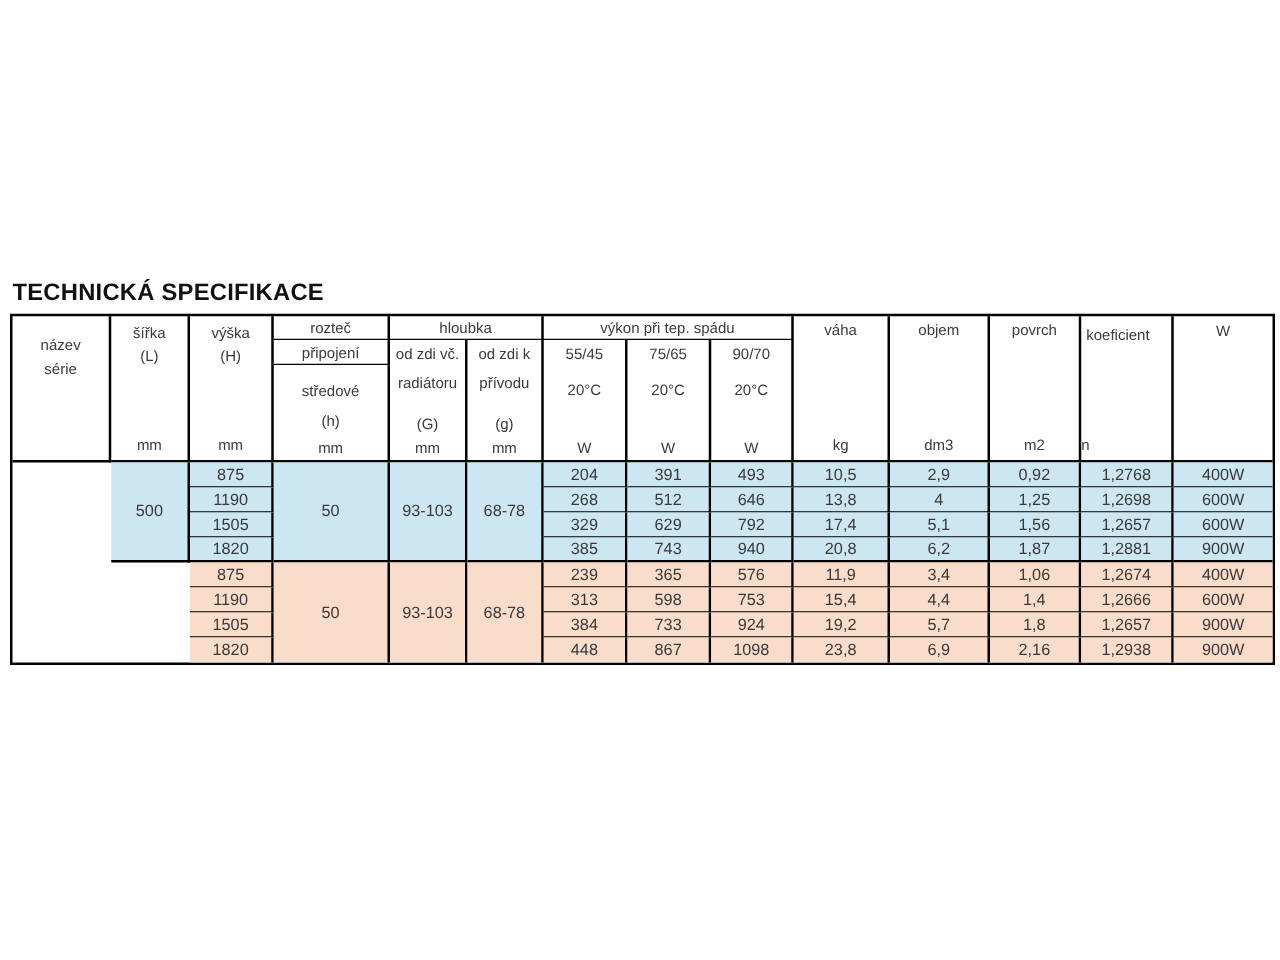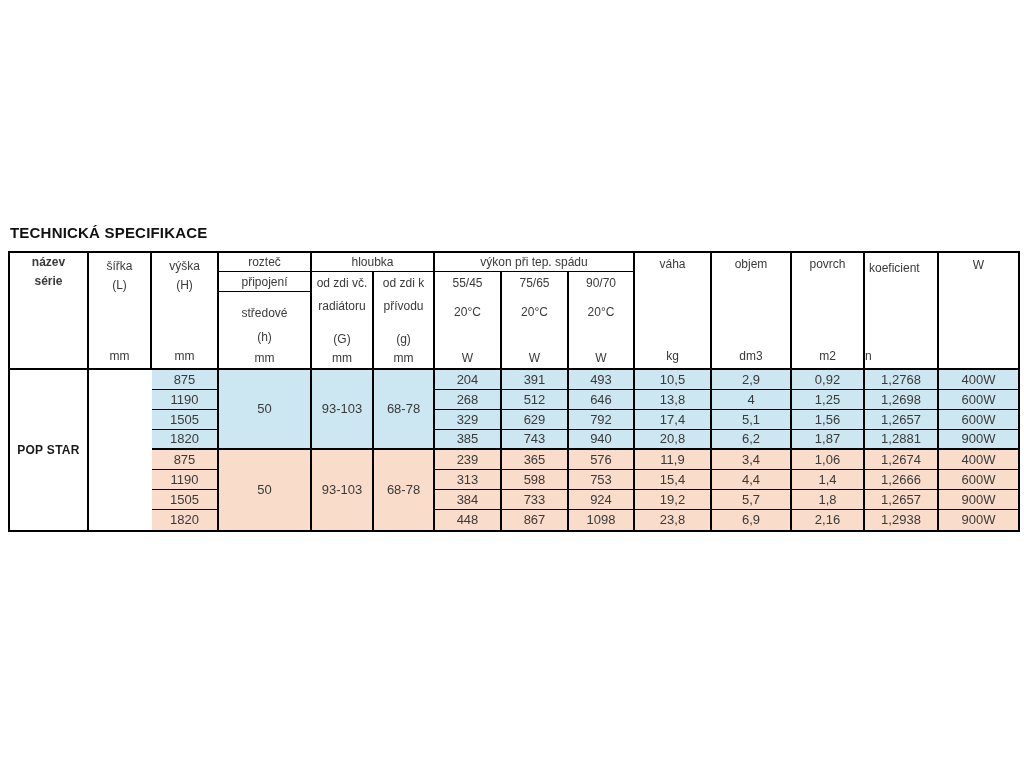--- a/index.html
+++ b/index.html
@@ -1,39 +1,39 @@
 <!DOCTYPE html>
 <html><head>
 <meta charset="utf-8">
 <style>
   * { box-sizing: border-box; margin: 0; padding: 0; }
   html, body { width: 1024px; height: 768px; background: #ffffff; overflow: hidden;
     font-family: "Liberation Sans", sans-serif; color: #3a3a3a; }
-  .title { position: absolute; left: 10px; top: 224px; font-size: 15px; font-weight: bold;
+  .title { position: absolute; left: 10px; top: 224px; font-size: 19px; font-weight: bold;
     color: #111; letter-spacing: 0.2px; }
   .grid { position: absolute; left: 8px; top: 251px; width: 1012px; display: grid;
     grid-template-columns: 79px 63px 67px 93px 62px 61px 67px 67px 66px 77px 80px 73px 74px 79px;
     grid-template-rows: 19px 20px 60px 18px repeat(8, 20px);
     border: 2px solid #000; background: #fff; }
   .c { border-right: 2px solid #000; border-bottom: 1px solid #000;
     display: flex; align-items: center; justify-content: center;
     font-size: 12px; line-height: 16px; overflow: hidden; }
   .lc { border-right: none; }
   .hb { border-bottom: 2px solid #000; }
   .gb { border-bottom: 2px solid #000; }
   .lr { border-bottom: none; }
   .col { flex-direction: column; }
   .v { font-size: 13px; }
   .bgb { background: #cde7f2; }
   .bgp { background: #fadcca; }
   .hdr1 { justify-content: space-between; padding: 4px 0 2px 0; }
   .hdr1 .lbl { line-height: 15px; }
   .koef { align-items: flex-start; }
   .koef .lbl { align-self: flex-start; padding-left: 4px; margin-top: 4px; }
-  .namecell { justify-content: flex-start; padding-top: 0; font-weight: bold; }
+  .namecell { justify-content: flex-start; padding-top: 14px; }
   .l19 { line-height: 19px; text-align: center; }
   .l17 { line-height: 17px; text-align: center; }
   .mt-a { margin-top: auto; }
   .unit { line-height: 16px; margin-bottom: 2px; }
   .pop { font-weight: bold; font-size: 12px; color: #1a1a1a; letter-spacing: 0.3px; background: #fff; }
 </style>
 </head>
 <body>
 
 <div class="title">TECHNICKÁ SPECIFIKACE</div>
@@ -111,22 +111,22 @@
     <div class="unit">m2</div>
   </div>
   <div class="c hb col hdr1 koef" style="grid-area:1/13/5/14">
     <div class="lbl">koeficient</div>
     <div class="unit">n</div>
   </div>
   <div class="c hb lc col hdr1" style="grid-area:1/14/5/15">
     <div class="unit">W</div>
   </div>
 
-  <div class="c pop lr" style="grid-area:5/1/13/2">POP STAR</div>
-
+
+  <div class="c v bgb gb" style="grid-area:5/2/9/3">500</div>
   <div class="c v bgb" style="grid-area:5/3/6/4">875</div>
   <div class="c v bgb" style="grid-area:6/3/7/4">1190</div>
   <div class="c v bgb" style="grid-area:7/3/8/4">1505</div>
   <div class="c v bgb gb" style="grid-area:8/3/9/4">1820</div>
   <div class="c v bgb gb" style="grid-area:5/4/9/5">50</div>
   <div class="c v bgb gb" style="grid-area:5/5/9/6">93-103</div>
   <div class="c v bgb gb" style="grid-area:5/6/9/7">68-78</div>
 
   <div class="c v bgb" style="grid-area:5/7/6/8">204</div>
   <div class="c v bgb" style="grid-area:5/8/6/9">391</div>

